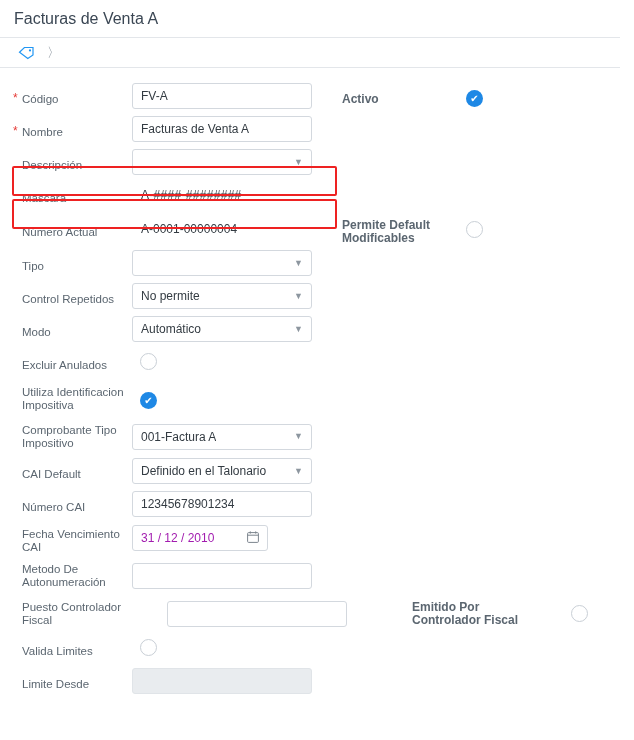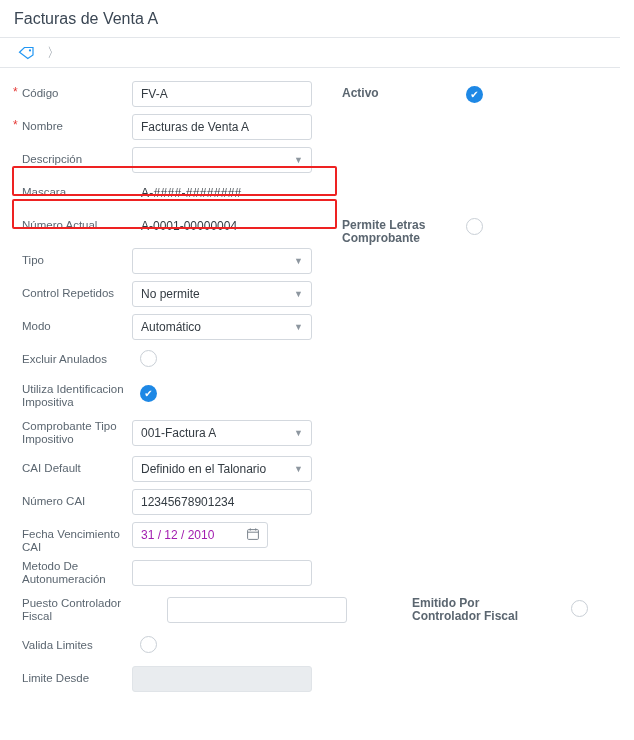--- a/index.html
+++ b/index.html
@@ -54,21 +54,21 @@
   }
 
   
   .form-area {
     position: relative;
     padding-top: 10px;
   }
   .row {
     position: relative;
     display: flex;
-    align-items: flex-start;
+    align-items: center;
     min-height: 33px;
     margin-bottom: 0px;
   }
   .label-cell {
     width: 132px;
     padding-left: 22px;
     padding-top: 9px;
     font-size: 11.5px;
     color: #5b6670;
     line-height: 13px;
@@ -249,21 +249,21 @@
       <div class="field-cell">
         <input class="txt plain mask-val" type="text" style="border-color: transparent;" value="A-####-########">
       </div>
     </div>
 
     <div class="row">
       <div class="label-cell">Número Actual</div>
       <div class="field-cell">
         <input class="txt plain" type="text" style="border-color: transparent;" value="A-0001-00000004">
       </div>
-      <div class="right-label">Permite Letras Comprobante</div>
+      <div class="right-label">Permite Default Modificables</div>
       <div class="right-ctrl">
         <span class="radio-off"></span>
       </div>
     </div>
 
     <div class="row">
       <div class="label-cell">Tipo</div>
       <div class="field-cell">
         <div class="sel">
           <span class="cv"></span>

